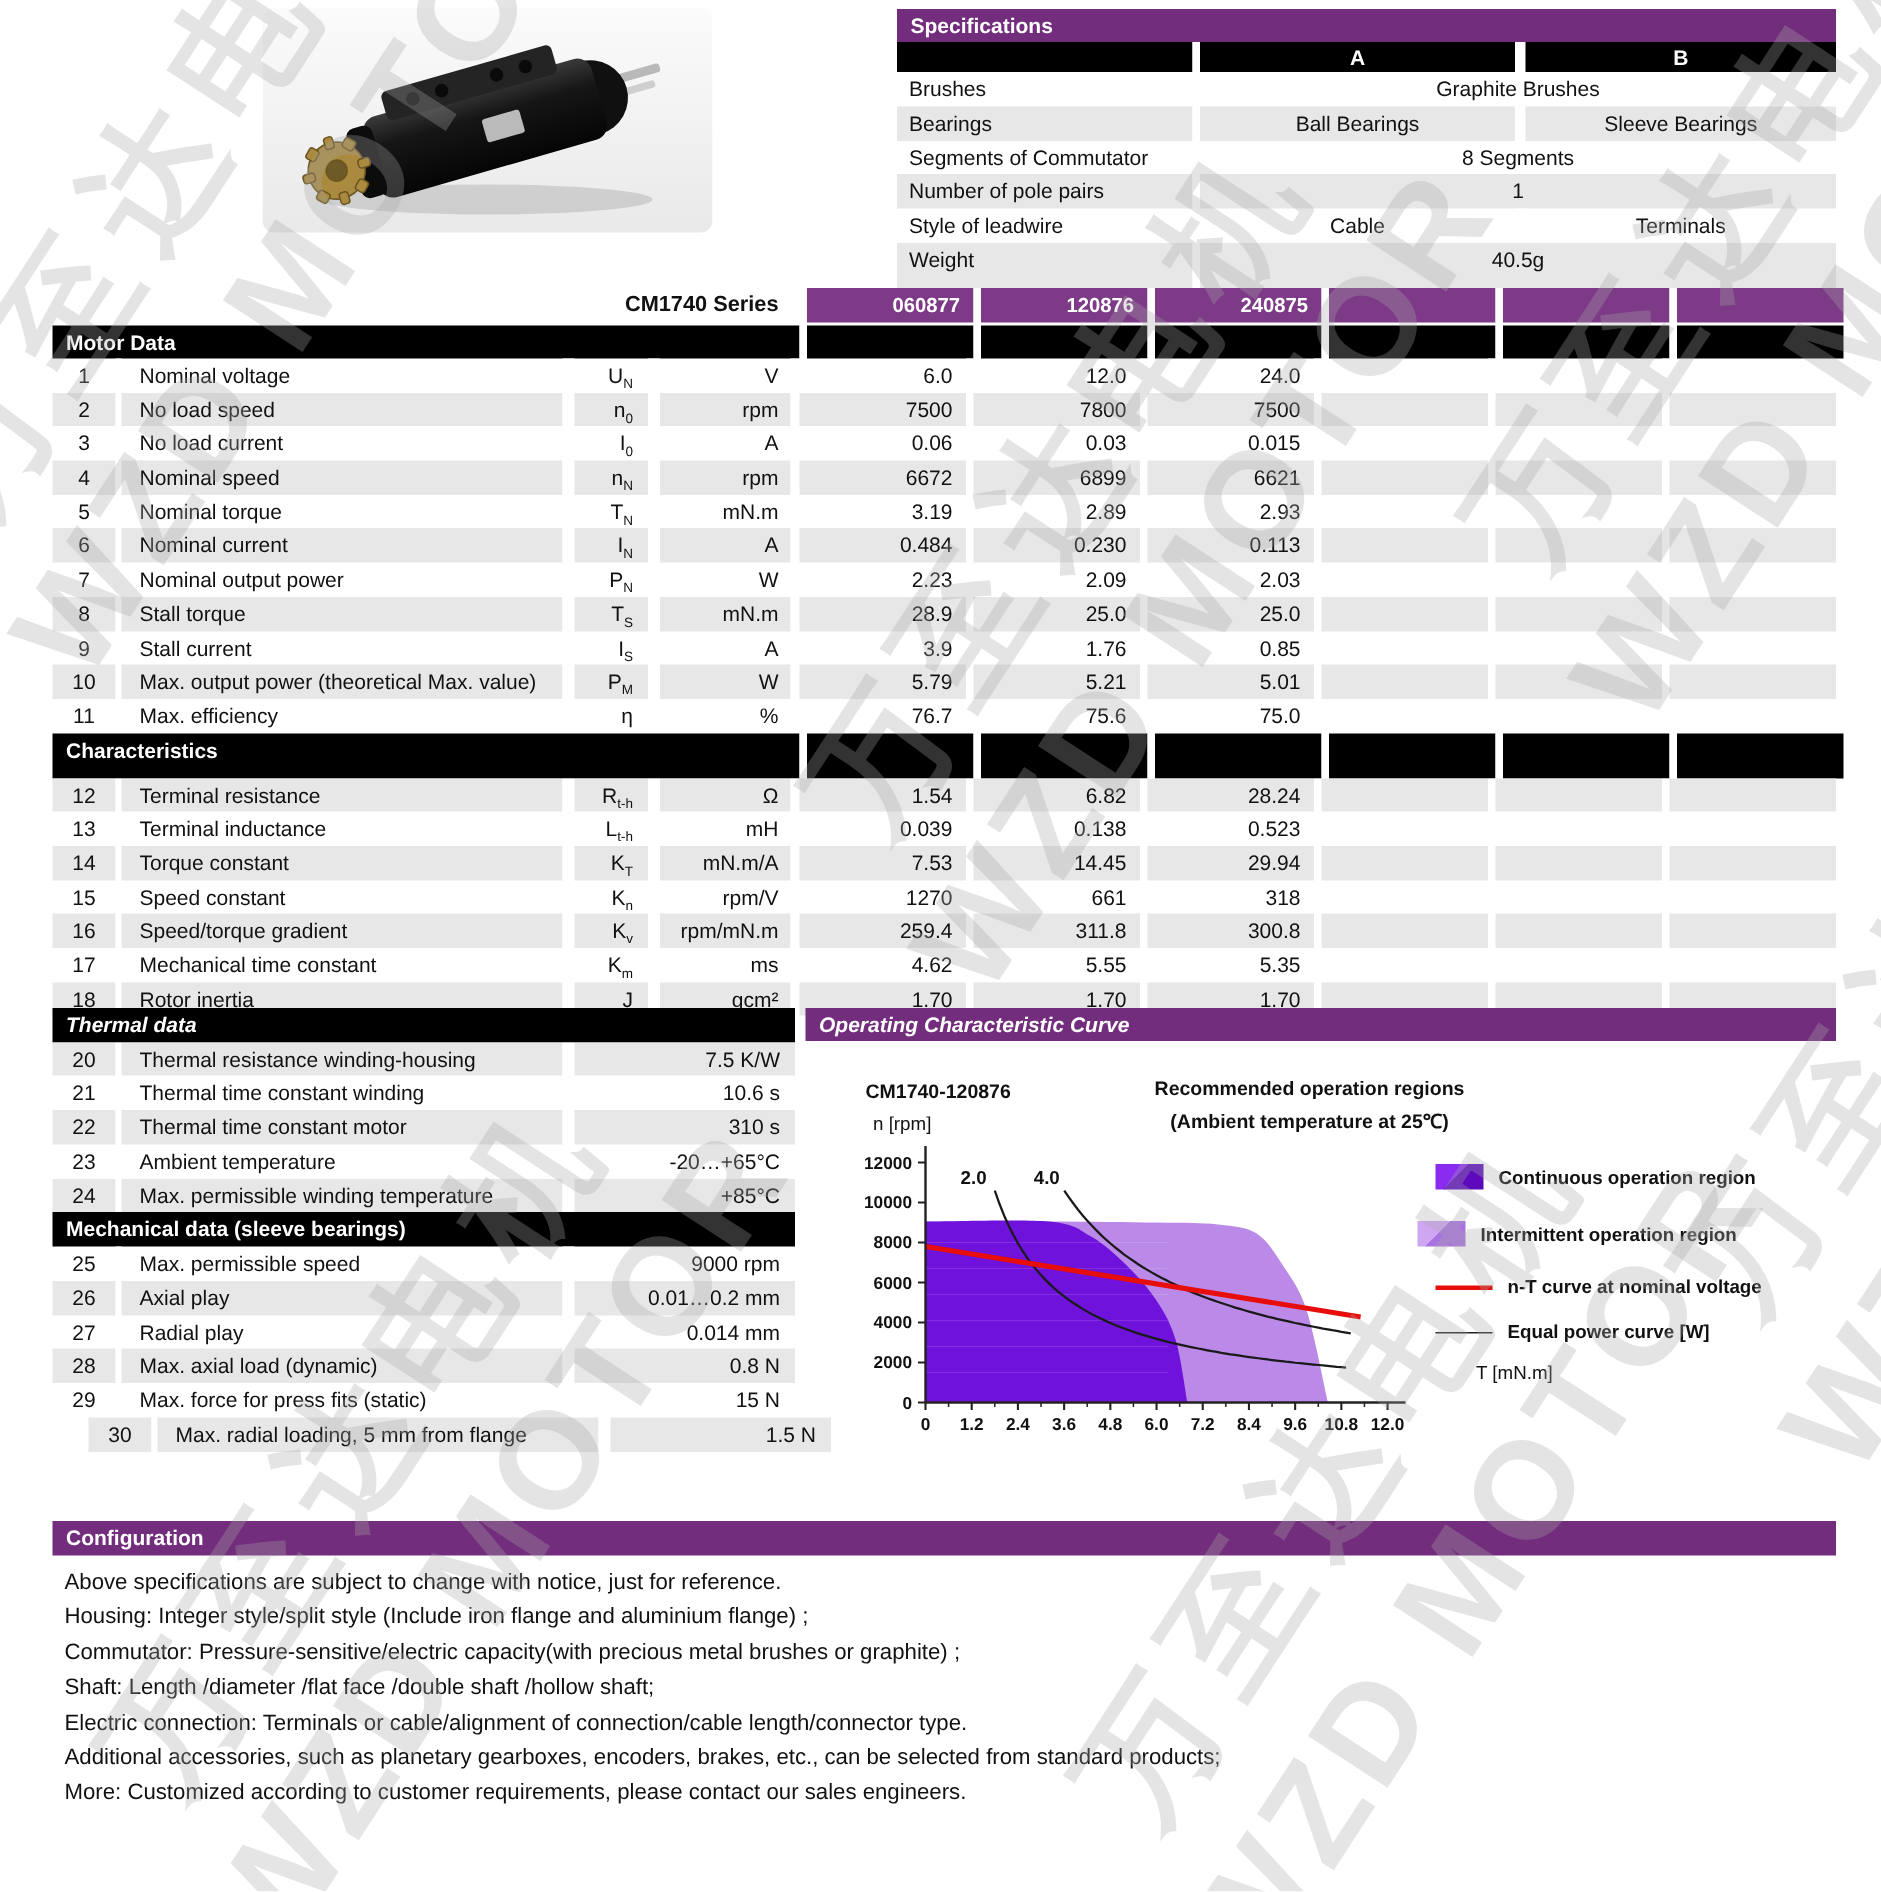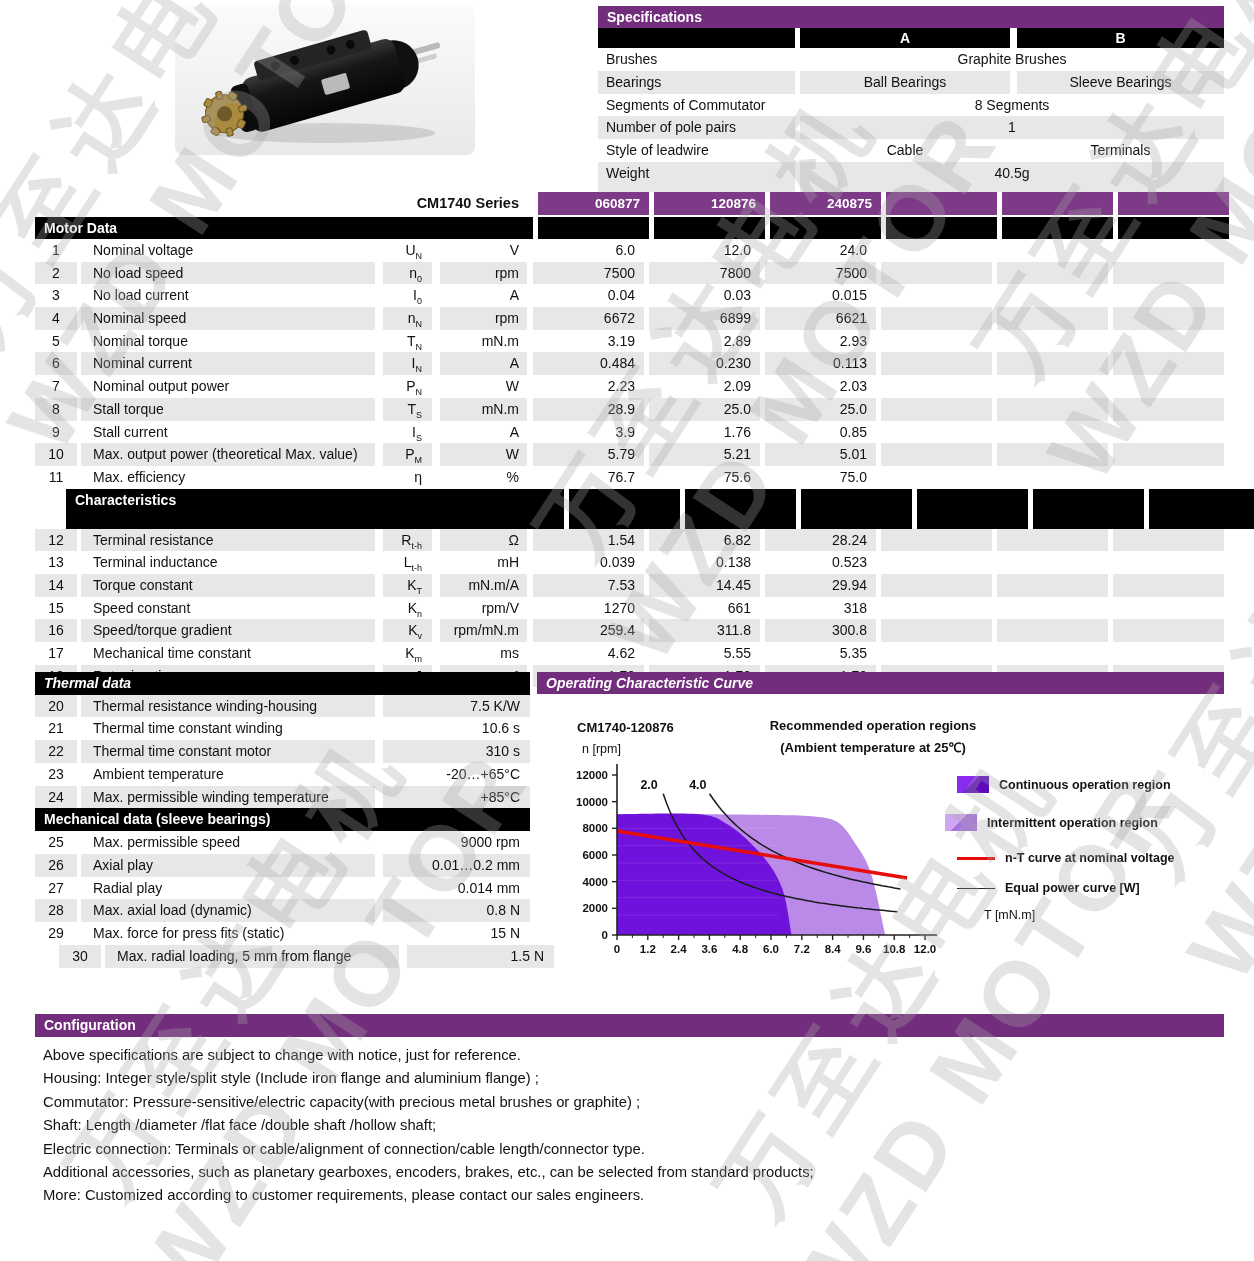--- a/index.html
+++ b/index.html
@@ -221,21 +221,21 @@
       </div>
       <div class="frow" style="height: 22.7px; line-height: 22.7px;">
         <div class="cell c-num">3</div>
         <div class="gap" style="flex: 0 0 4px;"></div>
         <div class="cell c-label">No load current</div>
         <div class="gap" style="flex: 0 0 8px;"></div>
         <div class="cell c-sym"><span>I</span><sub class="sy">0</sub></div>
         <div class="gap" style="flex: 0 0 8px;"></div>
         <div class="cell c-unit">A</div>
         <div class="gap" style="flex: 0 0 6px;"></div>
-        <div class="cell c-val">0.04</div>
+        <div class="cell c-val">0.06</div>
         <div class="gap" style="flex: 0 0 5px;"></div>
         <div class="cell c-val">0.03</div>
         <div class="gap" style="flex: 0 0 5px;"></div>
         <div class="cell c-val">0.015</div>
         <div class="gap" style="flex: 0 0 5px;"></div>
         <div class="cell c-val"></div>
         <div class="gap" style="flex: 0 0 5px;"></div>
         <div class="cell c-val"></div>
         <div class="gap" style="flex: 0 0 5px;"></div>
         <div class="cell c-val"></div>
@@ -401,21 +401,21 @@
         <div class="cell c-val">75.6</div>
         <div class="gap" style="flex: 0 0 5px;"></div>
         <div class="cell c-val">75.0</div>
         <div class="gap" style="flex: 0 0 5px;"></div>
         <div class="cell c-val"></div>
         <div class="gap" style="flex: 0 0 5px;"></div>
         <div class="cell c-val"></div>
         <div class="gap" style="flex: 0 0 5px;"></div>
         <div class="cell c-val"></div>
       </div>
-      <div class="frow" style="height: 40px; margin-left: 31px;">
+      <div class="frow" style="height: 30px;">
         <div class="cell barcell bar-left" style="line-height: 22px;">Characteristics</div>
         <div class="gap" style="flex: 0 0 5px;"></div>
         <div class="cell barcell" style="flex: 0 0 111px;"></div>
         <div class="gap" style="flex: 0 0 5px;"></div>
         <div class="cell barcell" style="flex: 0 0 111px;"></div>
         <div class="gap" style="flex: 0 0 5px;"></div>
         <div class="cell barcell" style="flex: 0 0 111px;"></div>
         <div class="gap" style="flex: 0 0 5px;"></div>
         <div class="cell barcell" style="flex: 0 0 111px;"></div>
         <div class="gap" style="flex: 0 0 5px;"></div>

